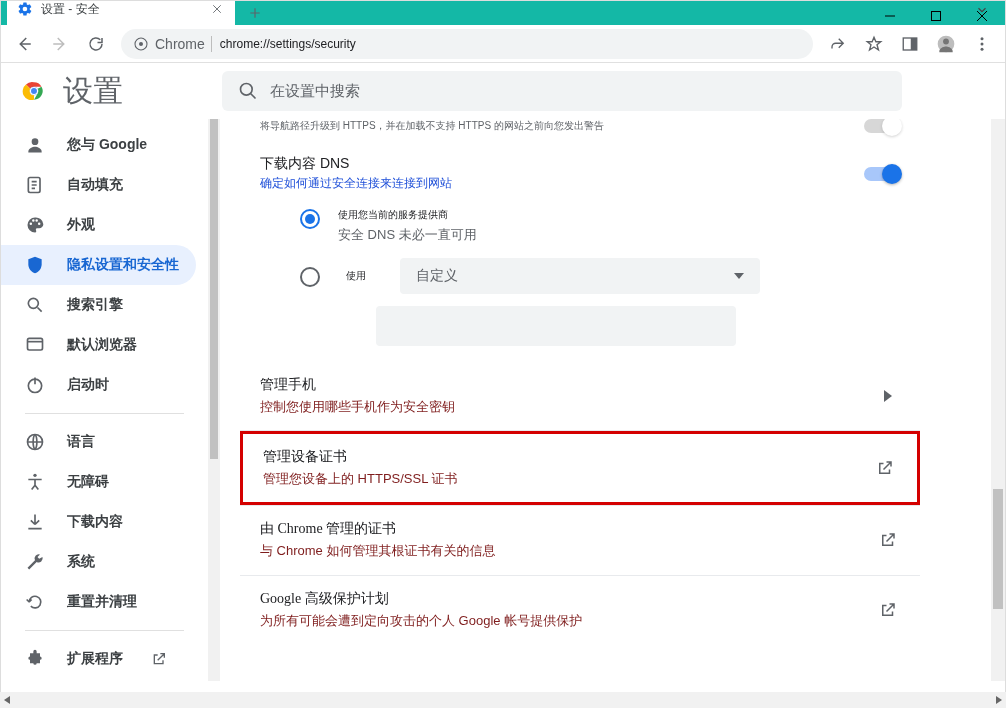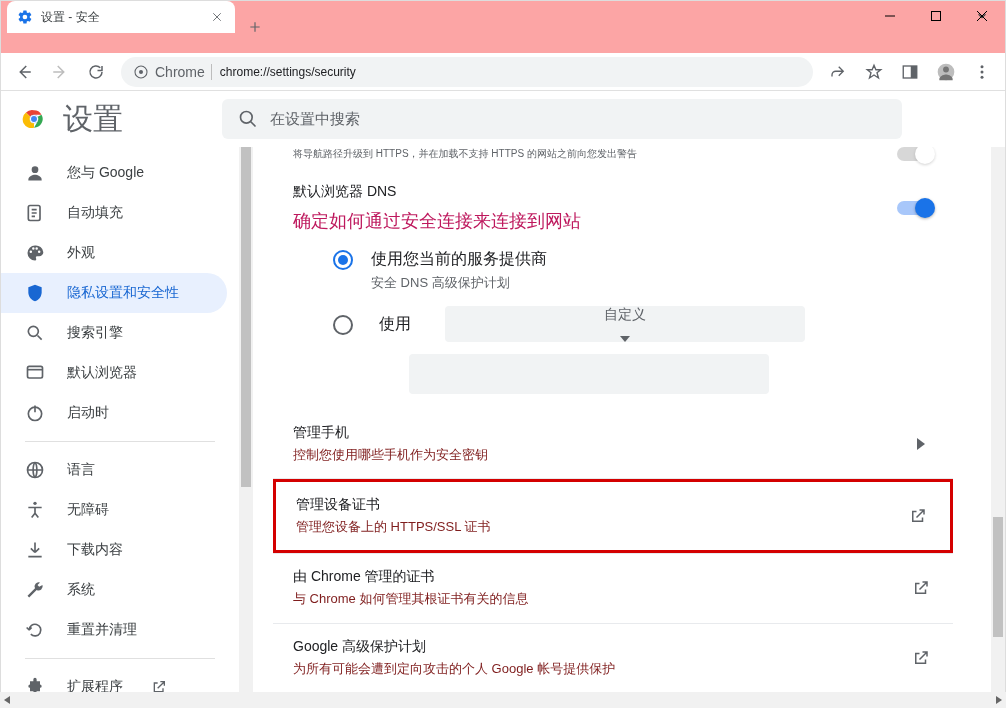--- a/index.html
+++ b/index.html
@@ -1,20 +1,20 @@
 <!DOCTYPE html>
 <html><head>
 <meta charset="utf-8">
 <style>
   * { box-sizing: border-box; }
   html, body { margin:0; padding:0; font-family: "Segoe UI", Arial, sans-serif; font-size:13px; color:#202124; background:#fff; }
   body { width:1006px; height:708px; overflow:hidden; border:1px solid #ddd; }
 
   
-  .titlebar { height:52px; background:#fca5a5; display:flex; align-items:flex-start; position:relative; }
+  .titlebar { height:24px; background:#14b8a6; display:flex; align-items:flex-end; position:relative; }
   .tab { background:#fff; height:32px; margin-left:6px; border-top-left-radius:8px; border-top-right-radius:8px; display:flex; align-items:center; padding:0 10px; width:228px; gap:8px; position:relative; }
   .tab .favicon { width:16px; height:16px; color:#1a73e8; }
   .tab .title { flex:1; font-size:12px; color:#3c4043; white-space:nowrap; overflow:hidden; }
   .tab .close { width:16px; height:16px; color:#5f6368; display:flex; align-items:center; justify-content:center; cursor:pointer; }
   .newtab { width:28px; height:28px; display:flex; align-items:center; justify-content:center; color:#5f6368; margin-left:6px; align-self:center; }
   .win-controls { position:absolute; right:0; top:0; display:flex; }
   .win-controls div { width:46px; height:30px; display:flex; align-items:center; justify-content:center; color:#222; }
   .win-controls svg { width:10px; height:10px; }
   .chev { width:46px; height:30px; display:flex; align-items:center; justify-content:center; color:#555; }
   .spacer { flex:1; }
@@ -31,21 +31,21 @@
 
   
   .settings-hdr { height:56px; display:flex; align-items:center; padding:0 20px; gap:16px; border-bottom:0; }
   .chrome-logo { width:26px; height:26px; }
   .settings-title { font-size:30px; color:#5f6368; }
   .search-wrap { flex:1; display:flex; justify-content:center; }
   .search-box { width:680px; max-width:680px; height:40px; background:#f1f3f4; border-radius:6px; display:flex; align-items:center; padding:0 16px; gap:12px; color:#5f6368; }
 
   
   .body { display:flex; height:calc(708px - 36px - 38px - 56px - 16px); }
-  .sidebar-wrap { width:252px; display:flex; }
+  .sidebar-wrap { width:219px; display:flex;font-weight:bold; }
   .sidebar { width:238px; overflow-y:auto; padding:6px 0; }
   .sb-scroll { width:14px; background:#f1f1f1; position:relative; }
   .sb-thumb { position:absolute; left:2px; right:2px; top:0; height:340px; background:#c1c1c1; border-radius:0; }
 
   .nav-item { height:40px; display:flex; align-items:center; padding-left:24px; gap:22px; color:#3c4043; font-size:14px; border-top-right-radius:20px; border-bottom-right-radius:20px; margin-right:12px; cursor:pointer; }
   .nav-item .nicon { width:20px; height:20px; color:#5f6368; display:flex; align-items:center; justify-content:center; }
   .nav-item.active { background:#e8f0fe; color:#1967d2; }
   .nav-item.active .nicon { color:#1967d2; }
   .nav-sep { height:1px; background:#e0e0e0; margin:8px 24px 8px 24px; }
   .nav-item.ext { gap:22px; }
@@ -53,44 +53,44 @@
 
   
   .main-wrap { flex:1; display:flex; }
   .main { flex:1; overflow:hidden; padding:0 0 0 20px; }
   .main-scroll { width:14px; background:#f1f1f1; position:relative; }
   .main-thumb { position:absolute; left:2px; right:2px; top:370px; height:120px; background:#c1c1c1; }
   .content { width:680px; }
 
   .row { padding:14px 20px 14px 20px; display:flex; align-items:center; }
   .row .txt { flex:1; }
-  .row .title { font-size:14px; color:#202124; }
+  .row .title { font-size:14px; color:#202124;font-family:Liberation Serif, serif; }
   .row .desc { font-size:13px; color:#7f1d1d; margin-top:4px; line-height:1.4; }
   .row .action { color:#5f6368; display:flex; align-items:center; justify-content:center; width:24px; height:24px; }
 
   .partial { padding:0 20px 12px 20px; font-size:10px; color:#5f6368; display:flex; align-items:center; }
   .partial .txt { flex:1; }
   .toggle-off { width:36px; height:14px; background:#bdbdbd; border-radius:7px; position:relative; opacity:0.6; }
   .toggle-off::after { content:''; position:absolute; right:-2px; top:-3px; width:20px; height:20px; background:#fff; border-radius:50%; box-shadow:0 1px 3px rgba(0,0,0,0.3); }
   .toggle-on { width:36px; height:14px; background:#a8c7fa; border-radius:7px; position:relative; }
   .toggle-on::after { content:''; position:absolute; right:-2px; top:-3px; width:20px; height:20px; background:#1a73e8; border-radius:50%; box-shadow:0 1px 3px rgba(0,0,0,0.3); }
 
   .dns-block { padding:10px 20px 16px 20px; }
   .dns-block .title { font-size:14px; color:#202124; }
-  .dns-block .desc { font-size:18px; color:#be185d; margin-top:8px; }
+  .dns-block .desc { font-size:12px; color:#1d4ed8; margin-top:2px; }
   .dns-head { display:flex; align-items:center; }
   .dns-options { margin-top:16px; padding-left:40px; }
   .radio-row { display:flex; align-items:flex-start; gap:18px; margin-bottom:14px; }
   .radio { width:20px; height:20px; border:2px solid #5f6368; border-radius:50%; flex-shrink:0; margin-top:1px; }
   .radio.selected { border-color:#1a73e8; position:relative; }
   .radio.selected::after { content:''; position:absolute; inset:3px; background:#1a73e8; border-radius:50%; }
-  .radio-label { font-size:16px; color:#202124; }
+  .radio-label { font-size:10px; color:#202124; }
   .radio-sub { font-size:13px; color:#5f6368; margin-top:4px; }
   .custom-row { display:flex; align-items:center; gap:26px; }
-  .dropdown { width:380px; height:36px; background:#f1f3f4; display:flex; align-items:center; padding:0 16px; color:#5f6368; font-size:14px; justify-content:space-between; border-radius:4px;flex-direction:column; }
+  .dropdown { width:380px; height:36px; background:#f1f3f4; display:flex; align-items:center; padding:0 16px; color:#5f6368; font-size:14px; justify-content:space-between; border-radius:4px; }
   .dropdown .dd-arrow { color:#5f6368; }
   .custom-input { width:380px; height:40px; background:#f1f3f4; border-radius:4px; margin-left:38px; margin-top:12px; }
 
   .highlight { border:3px solid #d40000; }
   .divider { height:1px; background:#e8eaed; margin:0; }
 
   
   .bottom-sb { position:absolute; left:0; right:0; bottom:0; height:16px; background:#f1f1f1; display:flex; align-items:center; }
   .bottom-sb .arrow { width:16px; height:16px; display:flex; align-items:center; justify-content:center; color:#666; }
   .bottom-sb .track { flex:1; height:16px; position:relative; }
@@ -361,31 +361,31 @@
       <div class="content">
 
         <div class="partial">
           <div class="txt">将导航路径升级到 HTTPS，并在加载不支持 HTTPS 的网站之前向您发出警告</div>
           <div class="toggle-off"></div>
         </div>
 
         <div class="dns-block">
           <div class="dns-head">
             <div style="flex:1">
-              <div class="title">默认浏览器 DNS</div>
+              <div class="title">下载内容 DNS</div>
               <div class="desc">确定如何通过安全连接来连接到网站</div>
             </div>
             <div class="toggle-on"></div>
           </div>
           <div class="dns-options">
             <div class="radio-row">
               <div class="radio selected"></div>
               <div>
                 <div class="radio-label">使用您当前的服务提供商</div>
-                <div class="radio-sub">安全 DNS 高级保护计划</div>
+                <div class="radio-sub">安全 DNS 未必一直可用</div>
               </div>
             </div>
             <div class="custom-row">
               <div class="radio"></div>
               <div class="radio-label">使用</div>
               <div class="dropdown" style="margin-left:8px; width:360px;">
                 <span>自定义</span>
                 <span class="dd-arrow">
                     <svg width="10" height="6" viewBox="0 0 10 6">
                       <path fill="#5f6368" d="M0 0h10L5 6z"></path>

